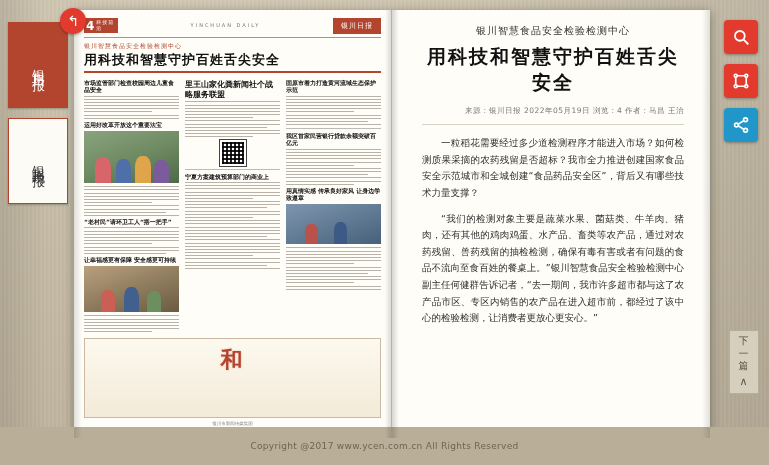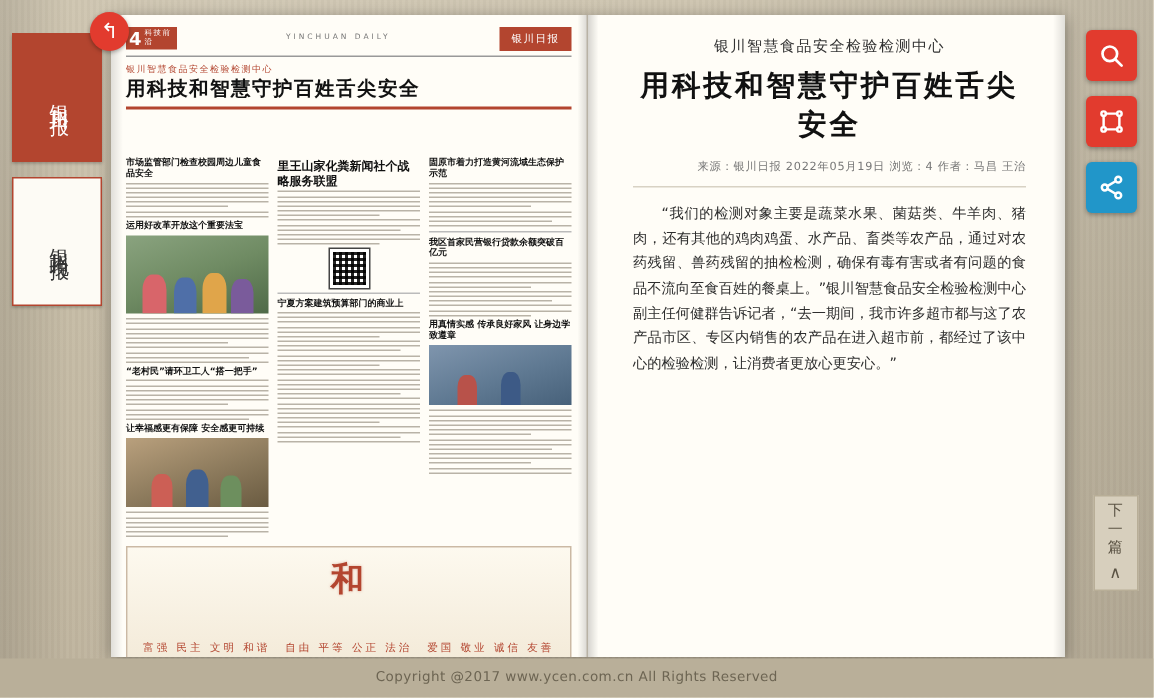--- a/index.html
+++ b/index.html
@@ -90,21 +90,21 @@
   }
   .np-pagenum { font-size: 12px; font-weight: bold; line-height: 1; }
   .np-sec { font-size: 5px; letter-spacing: 1px; line-height: 1.1; }
   .np-masthead { flex: 1; text-align: center; font-size: 5px; color: #777; letter-spacing: 2px; padding-top: 4px;}
   .np-logo {
     width: 48px; height: 16px; background: #b3452f; color: #fff;
     display: flex; align-items: center; justify-content: center;
     font-size: 7px; letter-spacing: 1px;
   }
   .np-cols { display: flex; gap: 6px; margin-top: 4px; }
-  .np-col { flex: 1; margin-top: 26px; }
+  .np-col { flex: 1; }
   .np-head-red {
     color: #b3452f; font-size: 6px; letter-spacing: 1px; margin-bottom: 2px;
   }
   .np-head-big {
     font-size: 13px; font-weight: bold; color: #111;
     letter-spacing: 1px; line-height: 1.15;
   }
   .np-head-mid {
     font-size: 8px; font-weight: bold; color: #111; line-height: 1.2;
     margin: 3px 0 2px;
@@ -214,21 +214,21 @@
     background: #d7cfbd;
     border: 1px solid #b8ae97;
     color: #5b5344;
     display: flex; flex-direction: column; align-items: center; justify-content: center;
     font-size: 10px; line-height: 1.25; letter-spacing: 1px;
     cursor: pointer; z-index: 7;
   }
   .next-btn .chev { font-size: 11px; margin-top: 2px; }
   
   .footer {
-    position: absolute; left: 0; right: 0; bottom: 0; height: 26px;
+    position: absolute; left: 0; right: 0; bottom: 0; height: 38px;
     background: #b9af99;
     color: #6d6553;
     display: flex; align-items: center; justify-content: center;
     font-size: 9px; letter-spacing: .3px;
   }
   
   .edge-l, .edge-r {
     position: absolute; top: 0; bottom: 0; width: 8px; z-index: 3; pointer-events: none;
   }
   .edge-l { left: 0; background: linear-gradient(90deg, rgba(0,0,0,.12), rgba(0,0,0,0)); }
@@ -428,39 +428,35 @@
               <i></i>
               <i></i>
               <i></i>
               <i></i>
           </div>
         </div>
       </div>
 
       <div class="np-bottom-art">
         <div class="cal">和</div>
-        <div class="words">
-          <span>富强 民主 文明 和谐</span>
-          <span>自由 平等 公正 法治</span>
-          <span>爱国 敬业 诚信 友善</span>
-        </div>
       </div>
       <div class="np-foot">银川市新闻传媒集团</div>
       <div class="np-foot">本版编辑 / 美术编辑 / 校对      电话：0951-6028112</div>
     </div>
   </div>
 
   <div class="page page-right">
     <div class="edge-r"></div>
     <div class="rp">
       <div class="rp-kicker">银川智慧食品安全检验检测中心</div>
       <div class="rp-title">用科技和智慧守护百姓舌尖安全</div>
       <div class="rp-meta">来源：银川日报        2022年05月19日        浏览：4        作者：马昌 王治</div>
       <div class="rp-divider"></div>
       <div class="rp-body">
+        <p>一粒稻花需要经过多少道检测程序才能进入市场？如何检测质果采摘的农药残留是否超标？我市全力推进创建国家食品安全示范城市和全城创建“食品药品安全区”，背后又有哪些技术力量支撑？</p>
         <p>“我们的检测对象主要是蔬菜水果、菌菇类、牛羊肉、猪肉，还有其他的鸡肉鸡蛋、水产品、畜类等农产品，通过对农药残留、兽药残留的抽检检测，确保有毒有害或者有问题的食品不流向至食百姓的餐桌上。”银川智慧食品安全检验检测中心副主任何健群告诉记者，“去一期间，我市许多超市都与这了农产品市区、专区内销售的农产品在进入超市前，都经过了该中心的检验检测，让消费者更放心更安心。”</p>
 
       </div>
     </div>
   </div>
 
   <div class="spine"></div>
 </div>
 
 <div class="rail">

